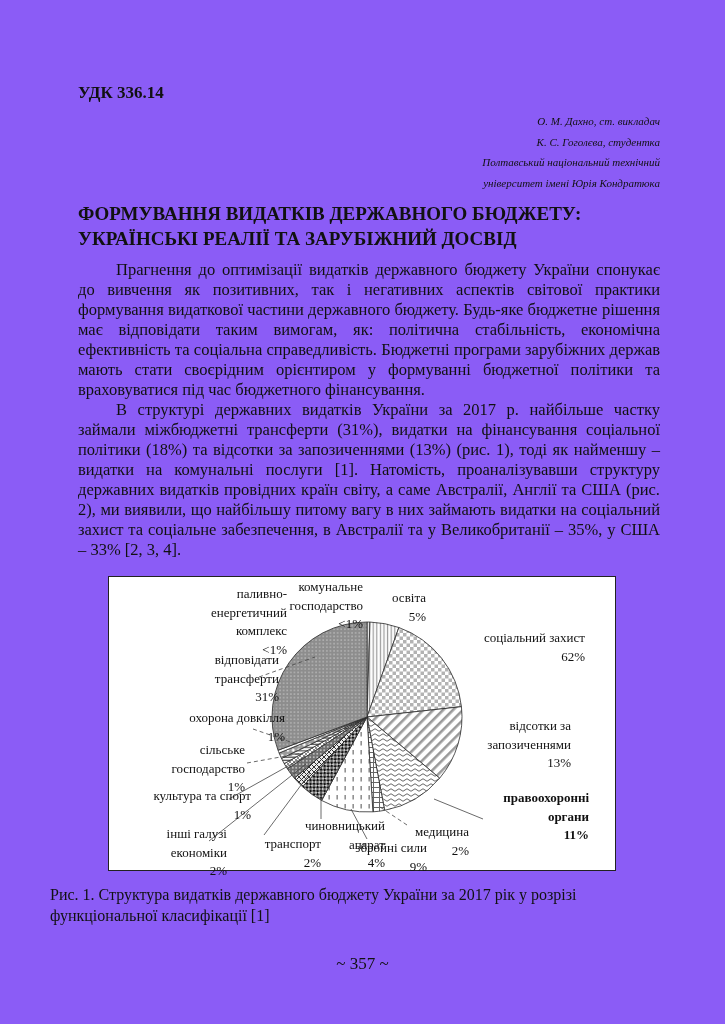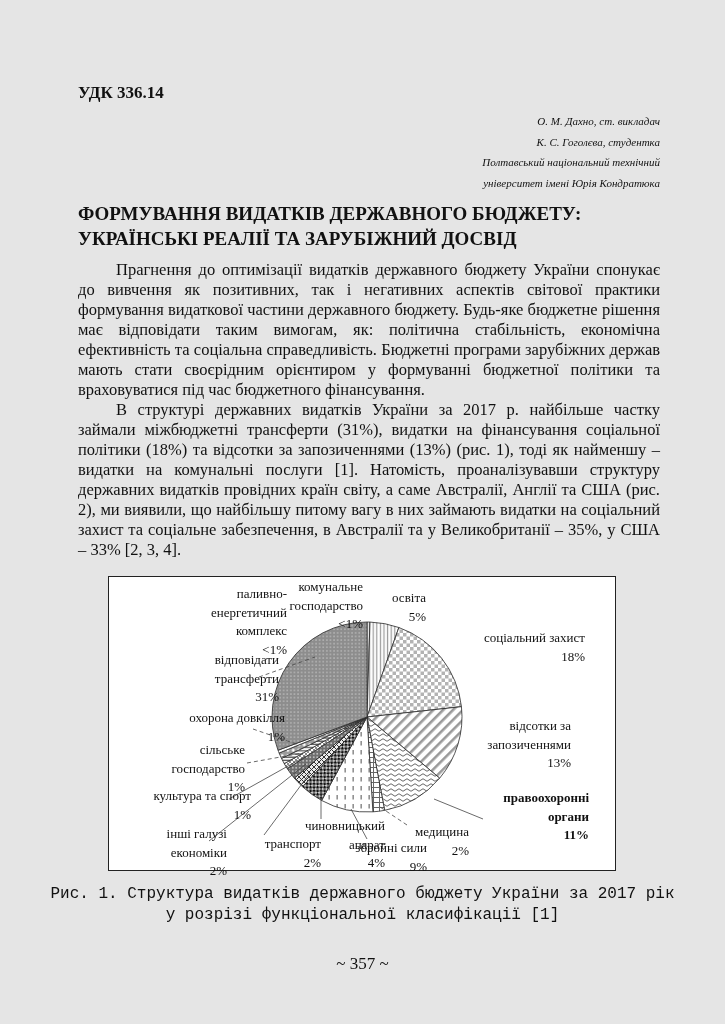--- a/index.html
+++ b/index.html
@@ -1,19 +1,19 @@
 <!DOCTYPE html>
 <html><head>
 <meta charset="utf-8">
 <style>
   html,body{margin:0;padding:0;background:#777;}
   .page{
     position:relative;
     width:725px;height:1024px;
-    background:#e5e5e5;
+    background:#8b5cf6;
     margin:0 auto;
     font-family:"Liberation Serif", serif;
     color:#111;
     overflow:hidden;
   }
   .content{
     position:absolute;left:78px;top:0;width:582px;
   }
   .udc{
     margin-top:83px;
@@ -50,22 +50,21 @@
   .figure-box svg{position:absolute;left:0;top:0;}
   .plabel{
     position:absolute;
     text-align:right;
     font-size:13px;line-height:18.5px;
     color:#111;
   }
   .caption{
     position:absolute;
     left:50px;top:884px;width:625px;
-    text-align:center;
-    font-size:16px;line-height:21px;font-family:Liberation Mono, monospace;
+    font-size:16px;line-height:21px;
   }
   .page-number{
     position:absolute;
     left:0;right:0;top:954px;
     text-align:center;
     font-size:17px;
   }
 </style>
 </head>
 <body>
@@ -172,21 +171,21 @@
           <line x1="155" y1="258" x2="201" y2="196" stroke="#444" stroke-width="0.8"></line>
           <line x1="212" y1="242" x2="212" y2="212" stroke="#444" stroke-width="0.8"></line>
           <line x1="258" y1="262" x2="242" y2="232" stroke="#444" stroke-width="0.8"></line>
           <line x1="298" y1="248" x2="271" y2="230" stroke="#444" stroke-width="0.8" stroke-dasharray="4,3"></line>
           <line x1="374" y1="242" x2="325" y2="222" stroke="#444" stroke-width="0.8"></line>
         </g>
     </svg>
     <div id="pie-labels">
         <div class="plabel" style="left: 150px; top: 1px; width: 104px;"><span>комунальне господарство</span><br><span>&lt;1%</span></div>
         <div class="plabel" style="left: 247px; top: 12px; width: 70px;"><span>освіта</span><br><span>5%</span></div>
-        <div class="plabel" style="left: 316px; top: 52px; width: 160px;"><span>соціальний захист</span><br><span>18%</span></div>
+        <div class="plabel" style="left: 316px; top: 52px; width: 160px;"><span>соціальний захист</span><br><span>62%</span></div>
         <div class="plabel" style="left: 346px; top: 140px; width: 116px;"><span>відсотки за запозиченнями</span><br><span>13%</span></div>
         <div class="plabel" style="left: 356px; top: 212px; width: 124px; font-weight: bold;"><span>правоохоронні органи</span><br><span>11%</span></div>
         <div class="plabel" style="left: 274px; top: 246px; width: 86px;"><span>медицина</span><br><span>2%</span></div>
         <div class="plabel" style="left: 206px; top: 262px; width: 112px;"><span>збройні сили</span><br><span>9%</span></div>
         <div class="plabel" style="left: 170px; top: 240px; width: 106px;"><span>чиновницький апарат</span><br><span>4%</span></div>
         <div class="plabel" style="left: 118px; top: 258px; width: 94px;"><span>транспорт</span><br><span>2%</span></div>
         <div class="plabel" style="left: 26px; top: 248px; width: 92px;"><span>інші галузі економіки</span><br><span>2%</span></div>
         <div class="plabel" style="left: 6px; top: 210px; width: 136px;"><span>культура та спорт</span><br><span>1%</span></div>
         <div class="plabel" style="left: 36px; top: 164px; width: 100px;"><span>сільське господарство</span><br><span>1%</span></div>
         <div class="plabel" style="left: 38px; top: 132px; width: 138px;"><span>охорона довкілля</span><br><span>1%</span></div>

